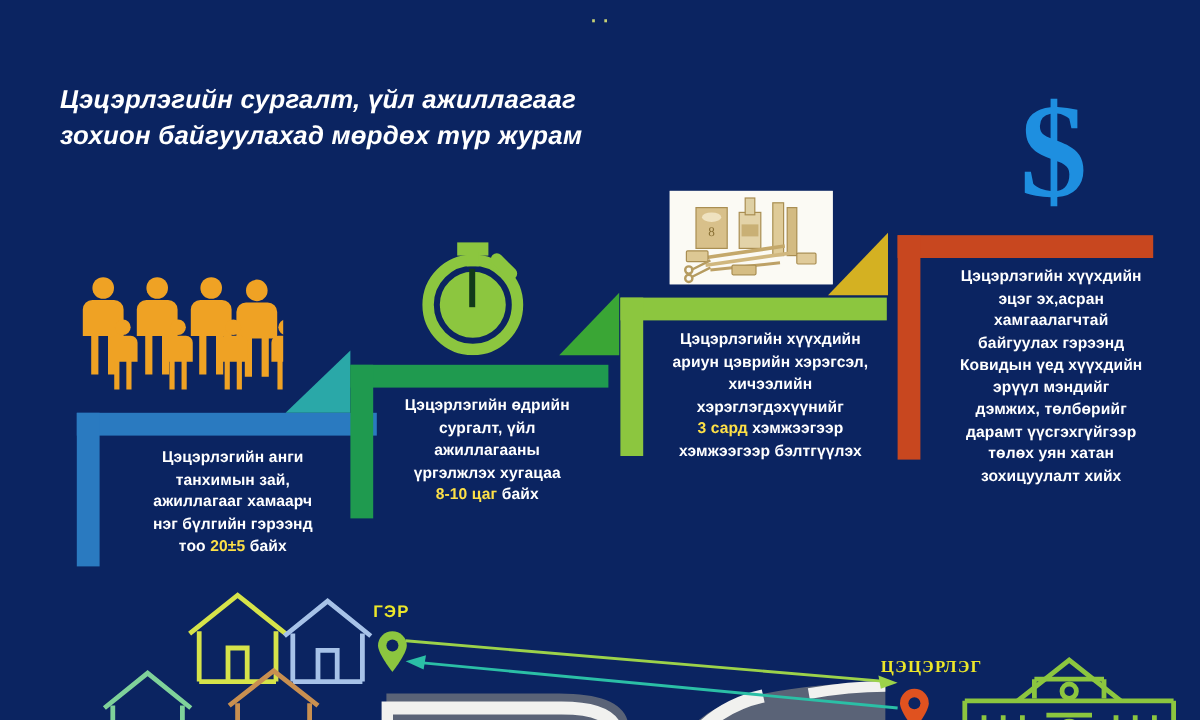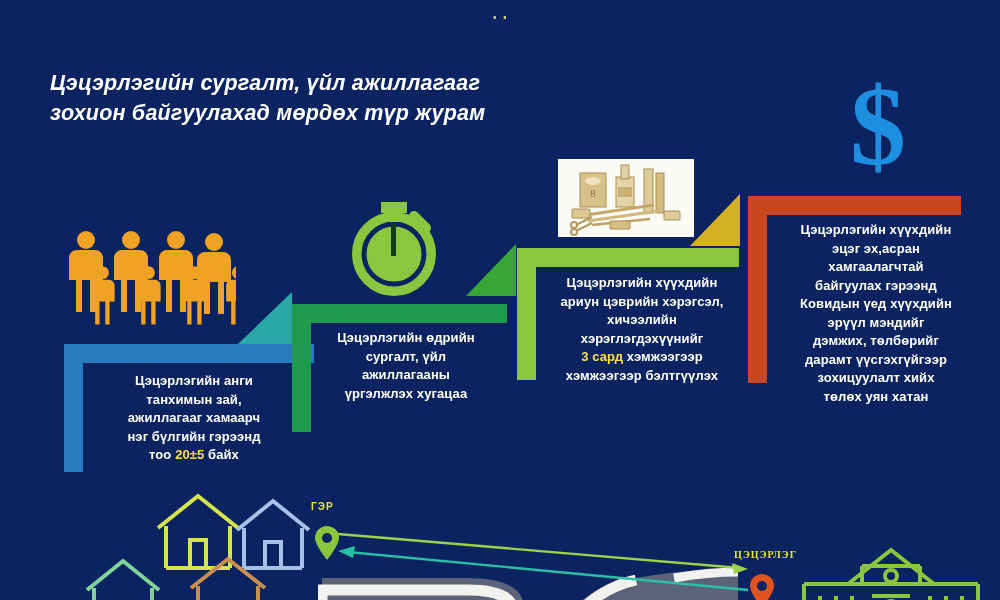--- a/index.html
+++ b/index.html
@@ -55,21 +55,21 @@
     position:absolute;left:833px;top:58px;width:90px;height:108px;
     color:#1e8fe0;font-size:112px;line-height:104px;font-weight:bold;
     font-family:"Liberation Serif","DejaVu Serif",serif;text-align:center;
   }
 
   
   .people{position:absolute;left:66px;top:212px;width:170px;height:104px;}
 
   
   .pinlabel{
-    position:absolute;color:#ece72a;font-size:10px;font-weight:bold;
+    position:absolute;color:#ece72a;font-size:14px;font-weight:bold;
     letter-spacing:1.1px;white-space:nowrap;
   }
   .house{position:absolute;}
   .road{position:absolute;}
   .arrowline{position:absolute;}
 </style>
 </head>
 <body>
 
 <div id="stage">
@@ -138,20 +138,21 @@
 
   <div class="bracket" style="left:292px;top:288px;width:215px;height:128px;">
     <div class="hbar" style="width:215px;background:#1f9a4f;"></div>
     <div class="vbar" style="background:#1f9a4f;"></div>
   </div>
   <div class="steptext" style="left:314px;top:313px;width:184px;">
     <div>Цэцэрлэгийн өдрийн</div>
     <div>сургалт, үйл</div>
     <div>ажиллагааны</div>
     <div>үргэлжлэх хугацаа</div>
+    <div><span class="hl">8-10 цаг</span><span> байх</span></div>
   </div>
 
   <div class="stopwatch">
     <svg width="92" height="104" viewBox="0 0 92 104">
       <g stroke="#8cc63f" fill="none" stroke-width="9">
         <circle cx="46" cy="62" r="36" fill="#8cc63f" stroke="#0b2461" stroke-width="4"></circle>
         <circle cx="46" cy="62" r="36" stroke="#8cc63f" stroke-width="8" fill="none"></circle>
       </g>
       <circle cx="46" cy="62" r="30" fill="#8cc63f"></circle>
       <circle cx="46" cy="62" r="30" fill="none" stroke="#0b2461" stroke-width="5"></circle>
@@ -215,22 +216,22 @@
   </div>
   <div class="steptext" style="left:770px;top:205px;width:212px;">
     <div>Цэцэрлэгийн хүүхдийн</div>
     <div>эцэг эх,асран</div>
     <div>хамгаалагчтай</div>
     <div>байгуулах  гэрээнд</div>
     <div>Ковидын үед хүүхдийн</div>
     <div>эрүүл мэндийг</div>
     <div>дэмжих,  төлбөрийг</div>
     <div>дарамт үүсгэхгүйгээр</div>
+    <div>төлөх уян хатан</div>
     <div>зохицуулалт  хийх</div>
-    <div>төлөх уян хатан</div>
   </div>
 
   <div class="dollar">$</div>
 
   <div class="house" style="left:152px;top:474px;">
     <svg width="92" height="82" viewBox="0 0 92 82" fill="none" stroke="#d6e34a" stroke-width="4">
       <path d="M6 38 L46 6 L86 38"></path>
       <path d="M14 36 V78 M78 36 V78"></path>
       <path d="M14 78 H78"></path>
       <path d="M38 78 V50 H54 V78"></path>

